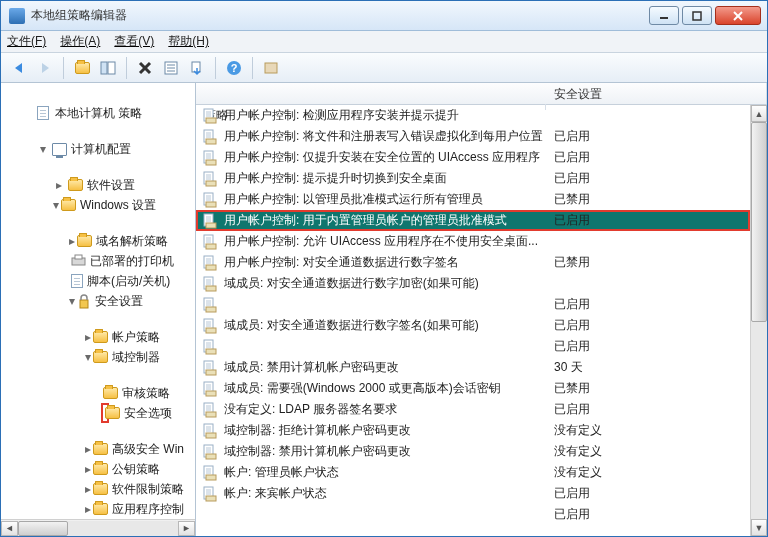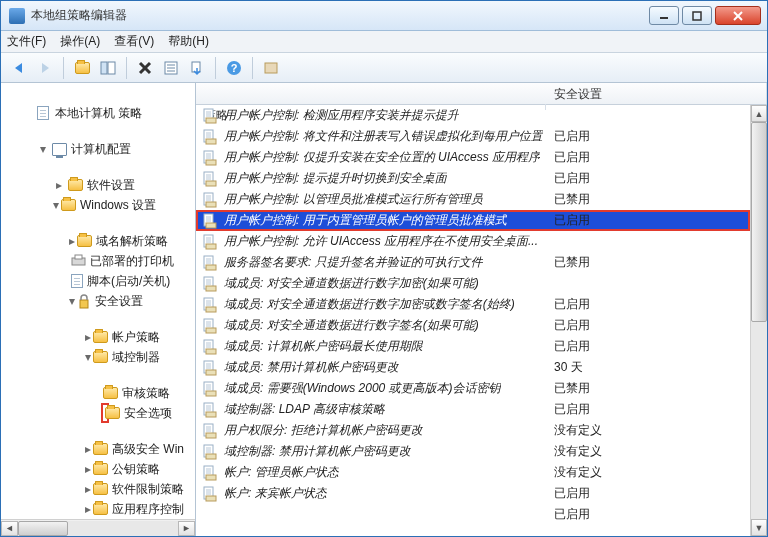--- a/index.html
+++ b/index.html
@@ -52,20 +52,21 @@
   .win-btn svg { display:block; }
   
   .menubar {
     height: 22px;
     background: #f0f3f7;
     border-bottom: 1px solid #c9d4df;
     display: flex;
     align-items: center;
     padding: 0 6px;
     gap: 14px;
+    text-decoration: underline;
   }
   .menubar span { color: #222; cursor: default; }
   
   .toolbar {
     height: 30px;
     background: linear-gradient(#fafcfe, #e6eef6);
     border-bottom: 1px solid #b4c4d4;
     display: flex;
     align-items: center;
     padding: 0 6px;
@@ -162,25 +163,25 @@
     position:absolute; right:0; top:0; bottom:0; width:17px;
     background:#f0f0f0;border-left:1px solid #d0d0d0;
     display:flex;flex-direction:column;
   }
   .vscroll .arrow{height:17px;border:1px solid #b8b8b8;background:linear-gradient(#fefefe,#e2e2e2);display:flex;align-items:center;justify-content:center;font-size:9px;color:#555;}
   .vscroll .track{flex:1;background:#e8e8e8;position:relative;}
   .vscroll .thumb{position:absolute;left:0;right:0;top:0;height:200px;background:linear-gradient(90deg,#f2f2f2,#cfcfcf);border:1px solid #a8a8a8;border-radius:2px;}
   .lrow {
     display:flex; height:21px; align-items:center;
   }
-  .lrow .c1 { width:350px; display:flex; align-items:center; padding-left:6px; overflow:hidden;font-style:italic;}
+  .lrow .c1 { width:350px; display:flex; align-items:center; padding-left:6px; overflow:hidden;}
   .lrow .c2 { flex:1; padding-left:8px; color:#222;margin-top:41px;}
   .lrow .policy-ico{width:16px;height:16px;margin-right:6px;display:inline-flex;align-items:center;justify-content:center;flex-shrink:0;}
   .lrow .txt { white-space:nowrap; overflow:hidden; text-overflow:clip; color:#222;}
-  .lrow.selected { background:#1d4ed8; }
+  .lrow.selected { background:#0f766e; }
   .lrow.selected .txt, .lrow.selected .c2 { color:#fff; }
   .lrow.highlight { box-shadow: inset 0 0 0 2px #e23b2e; }
   .policy-svg{width:16px;height:16px;}
 </style>
 </head>
 <body>
 
 <div class="window">
 
   <div class="titlebar">
@@ -582,21 +583,21 @@
               <div class="c1">
                 <span class="policy-ico">
                   <svg class="policy-svg" viewBox="0 0 16 16">
                     <rect x="2" y="1" width="9" height="12" fill="#fff" stroke="#9ab0c6"></rect>
                     <rect x="4" y="10" width="10" height="5" fill="#eae0b8" stroke="#b89b5c"></rect>
                     <line x1="4" y1="4" x2="9" y2="4" stroke="#b8c7d6"></line>
                     <line x1="4" y1="6" x2="9" y2="6" stroke="#b8c7d6"></line>
                     <line x1="4" y1="8" x2="9" y2="8" stroke="#b8c7d6"></line>
                   </svg>
                 </span>
-                <span class="txt">服务器签名要求: 只提升签名并验证的可执行文件</span>
+                <span class="txt">用户帐户控制: 对安全通道数据进行数字签名</span>
               </div>
               <div class="c2"></div>
             </div>
             <div class="lrow">
               <div class="c1">
                 <span class="policy-ico">
                   <svg class="policy-svg" viewBox="0 0 16 16">
                     <rect x="2" y="1" width="9" height="12" fill="#fff" stroke="#9ab0c6"></rect>
                     <rect x="4" y="10" width="10" height="5" fill="#eae0b8" stroke="#b89b5c"></rect>
                     <line x1="4" y1="4" x2="9" y2="4" stroke="#b8c7d6"></line>
@@ -612,21 +613,20 @@
               <div class="c1">
                 <span class="policy-ico">
                   <svg class="policy-svg" viewBox="0 0 16 16">
                     <rect x="2" y="1" width="9" height="12" fill="#fff" stroke="#9ab0c6"></rect>
                     <rect x="4" y="10" width="10" height="5" fill="#eae0b8" stroke="#b89b5c"></rect>
                     <line x1="4" y1="4" x2="9" y2="4" stroke="#b8c7d6"></line>
                     <line x1="4" y1="6" x2="9" y2="6" stroke="#b8c7d6"></line>
                     <line x1="4" y1="8" x2="9" y2="8" stroke="#b8c7d6"></line>
                   </svg>
                 </span>
-                <span class="txt">域成员: 对安全通道数据进行数字加密或数字签名(始终)</span>
               </div>
               <div class="c2">已启用</div>
             </div>
             <div class="lrow">
               <div class="c1">
                 <span class="policy-ico">
                   <svg class="policy-svg" viewBox="0 0 16 16">
                     <rect x="2" y="1" width="9" height="12" fill="#fff" stroke="#9ab0c6"></rect>
                     <rect x="4" y="10" width="10" height="5" fill="#eae0b8" stroke="#b89b5c"></rect>
                     <line x1="4" y1="4" x2="9" y2="4" stroke="#b8c7d6"></line>
@@ -642,21 +642,20 @@
               <div class="c1">
                 <span class="policy-ico">
                   <svg class="policy-svg" viewBox="0 0 16 16">
                     <rect x="2" y="1" width="9" height="12" fill="#fff" stroke="#9ab0c6"></rect>
                     <rect x="4" y="10" width="10" height="5" fill="#eae0b8" stroke="#b89b5c"></rect>
                     <line x1="4" y1="4" x2="9" y2="4" stroke="#b8c7d6"></line>
                     <line x1="4" y1="6" x2="9" y2="6" stroke="#b8c7d6"></line>
                     <line x1="4" y1="8" x2="9" y2="8" stroke="#b8c7d6"></line>
                   </svg>
                 </span>
-                <span class="txt">域成员: 计算机帐户密码最长使用期限</span>
               </div>
               <div class="c2">30 天</div>
             </div>
             <div class="lrow">
               <div class="c1">
                 <span class="policy-ico">
                   <svg class="policy-svg" viewBox="0 0 16 16">
                     <rect x="2" y="1" width="9" height="12" fill="#fff" stroke="#9ab0c6"></rect>
                     <rect x="4" y="10" width="10" height="5" fill="#eae0b8" stroke="#b89b5c"></rect>
                     <line x1="4" y1="4" x2="9" y2="4" stroke="#b8c7d6"></line>
@@ -687,36 +686,36 @@
               <div class="c1">
                 <span class="policy-ico">
                   <svg class="policy-svg" viewBox="0 0 16 16">
                     <rect x="2" y="1" width="9" height="12" fill="#fff" stroke="#9ab0c6"></rect>
                     <rect x="4" y="10" width="10" height="5" fill="#eae0b8" stroke="#b89b5c"></rect>
                     <line x1="4" y1="4" x2="9" y2="4" stroke="#b8c7d6"></line>
                     <line x1="4" y1="6" x2="9" y2="6" stroke="#b8c7d6"></line>
                     <line x1="4" y1="8" x2="9" y2="8" stroke="#b8c7d6"></line>
                   </svg>
                 </span>
-                <span class="txt">域控制器: LDAP 高级审核策略</span>
+                <span class="txt">没有定义: LDAP 服务器签名要求</span>
               </div>
               <div class="c2">没有定义</div>
             </div>
             <div class="lrow">
               <div class="c1">
                 <span class="policy-ico">
                   <svg class="policy-svg" viewBox="0 0 16 16">
                     <rect x="2" y="1" width="9" height="12" fill="#fff" stroke="#9ab0c6"></rect>
                     <rect x="4" y="10" width="10" height="5" fill="#eae0b8" stroke="#b89b5c"></rect>
                     <line x1="4" y1="4" x2="9" y2="4" stroke="#b8c7d6"></line>
                     <line x1="4" y1="6" x2="9" y2="6" stroke="#b8c7d6"></line>
                     <line x1="4" y1="8" x2="9" y2="8" stroke="#b8c7d6"></line>
                   </svg>
                 </span>
-                <span class="txt">用户权限分: 拒绝计算机帐户密码更改</span>
+                <span class="txt">域控制器: 拒绝计算机帐户密码更改</span>
               </div>
               <div class="c2">没有定义</div>
             </div>
             <div class="lrow">
               <div class="c1">
                 <span class="policy-ico">
                   <svg class="policy-svg" viewBox="0 0 16 16">
                     <rect x="2" y="1" width="9" height="12" fill="#fff" stroke="#9ab0c6"></rect>
                     <rect x="4" y="10" width="10" height="5" fill="#eae0b8" stroke="#b89b5c"></rect>
                     <line x1="4" y1="4" x2="9" y2="4" stroke="#b8c7d6"></line>

